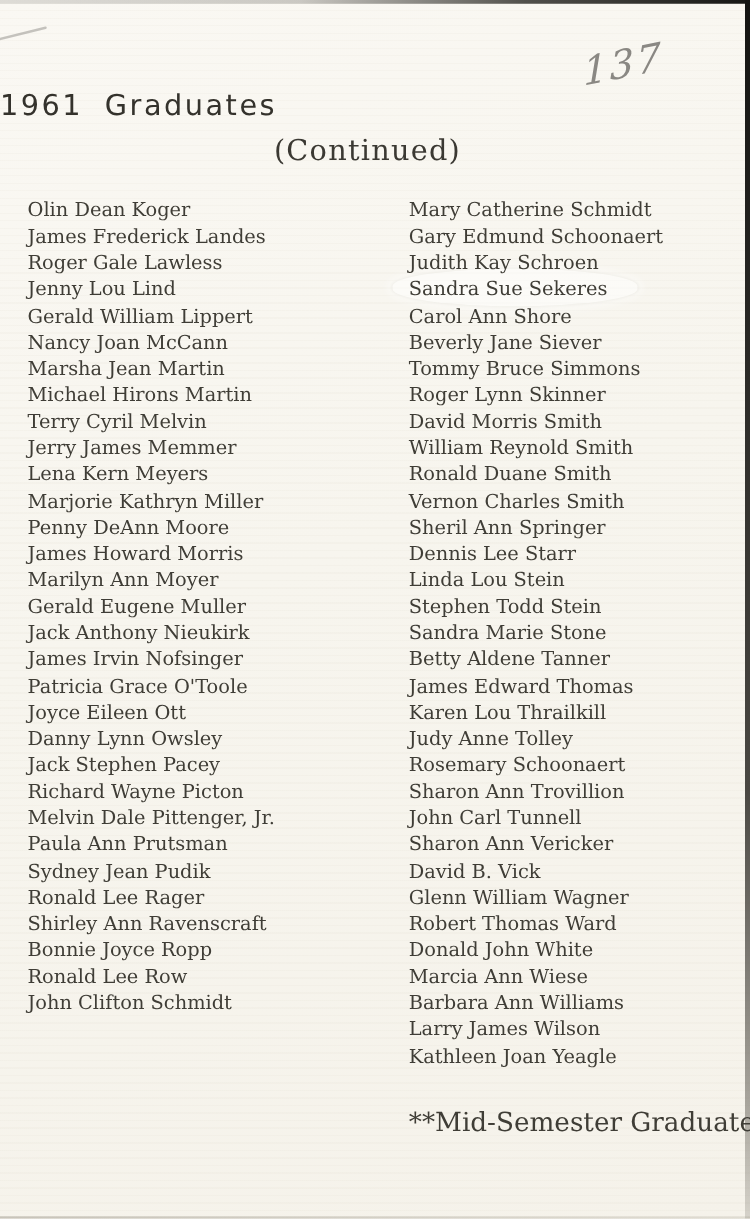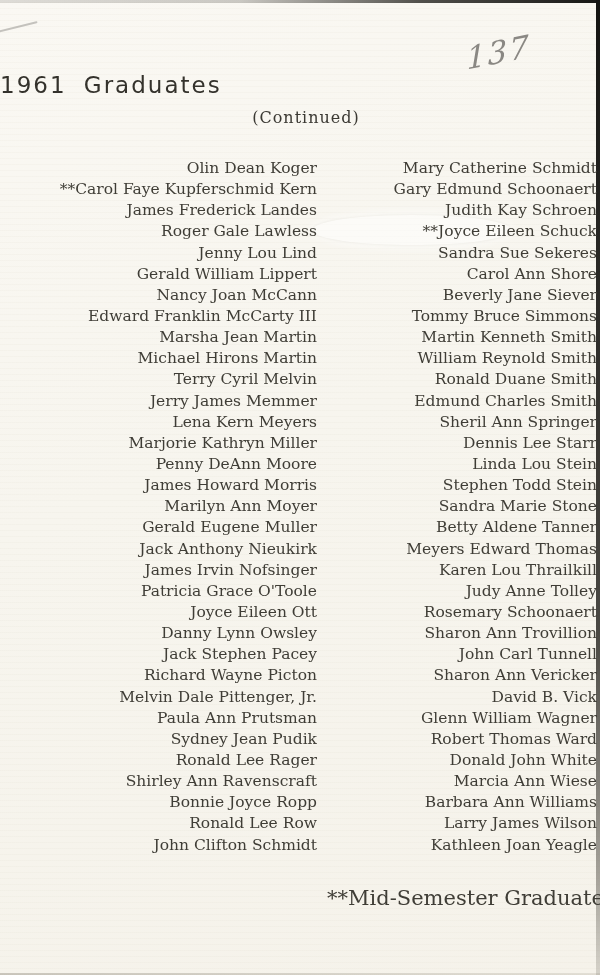--- a/index.html
+++ b/index.html
@@ -55,31 +55,30 @@
   .page-title {
     position: absolute; top: 72px; left: 0; width: 580px;
     font-family: "DejaVu Sans", "Liberation Sans", sans-serif;
     font-weight: normal;
     font-size: 23px;
     letter-spacing: 2px;
     word-spacing: 8px;
     color: #34322c;
   }
   .page-subtitle {
-    position: absolute; top: 108px; left: 16px; width: 580px;
+    position: absolute; top: 108px; left: 4px; width: 580px;
     text-align: center;
-    font-size: 16px;
+    font-size: 23px;
     letter-spacing: 1px;
     color: #3b3933;
   }
   .name-column {
     position: absolute;
     top: 158px;
     white-space: nowrap;
-    text-align: right;
   }
   .col-left  { left: 22px;  width: 295px; }
   .col-right { left: 327px; width: 270px; }
   .name-row {
     height: 21.15px;
     line-height: 21.15px;
     font-size: 15.5px;
     color: #3f3d36;
     padding-left: 18px;
     text-indent: -18px;
@@ -117,27 +116,25 @@
   <div class="handwritten-number">137</div>
 
   <div class="page-title">1961 Graduates</div>
 
   <div class="page-subtitle">(Continued)</div>
 
   <div class="erasure-smudge"></div>
 
   <div class="name-column col-left">
       <div class="name-row">Olin Dean Koger</div>
-      <div class="name-row">**Carol Faye Kupferschmid Kern</div>
       <div class="name-row">James Frederick Landes</div>
       <div class="name-row">Roger Gale Lawless</div>
       <div class="name-row">Jenny Lou Lind</div>
       <div class="name-row">Gerald William Lippert</div>
       <div class="name-row">Nancy Joan McCann</div>
-      <div class="name-row">Edward Franklin McCarty III</div>
       <div class="name-row">Marsha Jean Martin</div>
       <div class="name-row">Michael Hirons Martin</div>
       <div class="name-row">Terry Cyril Melvin</div>
       <div class="name-row">Jerry James Memmer</div>
       <div class="name-row">Lena Kern Meyers</div>
       <div class="name-row">Marjorie Kathryn Miller</div>
       <div class="name-row">Penny DeAnn Moore</div>
       <div class="name-row">James Howard Morris</div>
       <div class="name-row">Marilyn Ann Moyer</div>
       <div class="name-row">Gerald Eugene Muller</div>
@@ -155,36 +152,36 @@
       <div class="name-row">Shirley Ann Ravenscraft</div>
       <div class="name-row">Bonnie Joyce Ropp</div>
       <div class="name-row">Ronald Lee Row</div>
       <div class="name-row">John Clifton Schmidt</div>
     </div>
 
   <div class="name-column col-right">
       <div class="name-row">Mary Catherine Schmidt</div>
       <div class="name-row">Gary Edmund Schoonaert</div>
       <div class="name-row">Judith Kay Schroen</div>
-      <div class="name-row">**Joyce Eileen Schuck</div>
       <div class="name-row">Sandra Sue Sekeres</div>
       <div class="name-row">Carol Ann Shore</div>
       <div class="name-row">Beverly Jane Siever</div>
       <div class="name-row">Tommy Bruce Simmons</div>
-      <div class="name-row">Martin Kenneth Smith</div>
+      <div class="name-row">Roger Lynn Skinner</div>
+      <div class="name-row">David Morris Smith</div>
       <div class="name-row">William Reynold Smith</div>
       <div class="name-row">Ronald Duane Smith</div>
-      <div class="name-row">Edmund Charles Smith</div>
+      <div class="name-row">Vernon Charles Smith</div>
       <div class="name-row">Sheril Ann Springer</div>
       <div class="name-row">Dennis Lee Starr</div>
       <div class="name-row">Linda Lou Stein</div>
       <div class="name-row">Stephen Todd Stein</div>
       <div class="name-row">Sandra Marie Stone</div>
       <div class="name-row">Betty Aldene Tanner</div>
-      <div class="name-row">Meyers Edward Thomas</div>
+      <div class="name-row">James Edward Thomas</div>
       <div class="name-row">Karen Lou Thrailkill</div>
       <div class="name-row">Judy Anne Tolley</div>
       <div class="name-row">Rosemary Schoonaert</div>
       <div class="name-row">Sharon Ann Trovillion</div>
       <div class="name-row">John Carl Tunnell</div>
       <div class="name-row">Sharon Ann Vericker</div>
       <div class="name-row">David B. Vick</div>
       <div class="name-row">Glenn William Wagner</div>
       <div class="name-row">Robert Thomas Ward</div>
       <div class="name-row">Donald John White</div>

